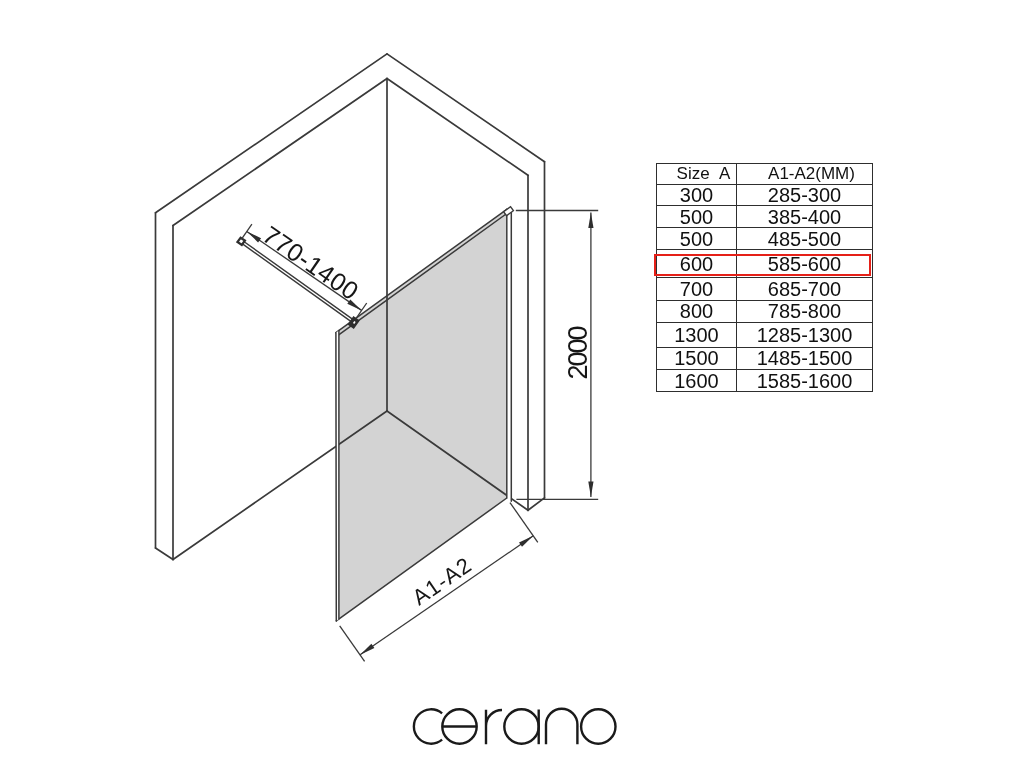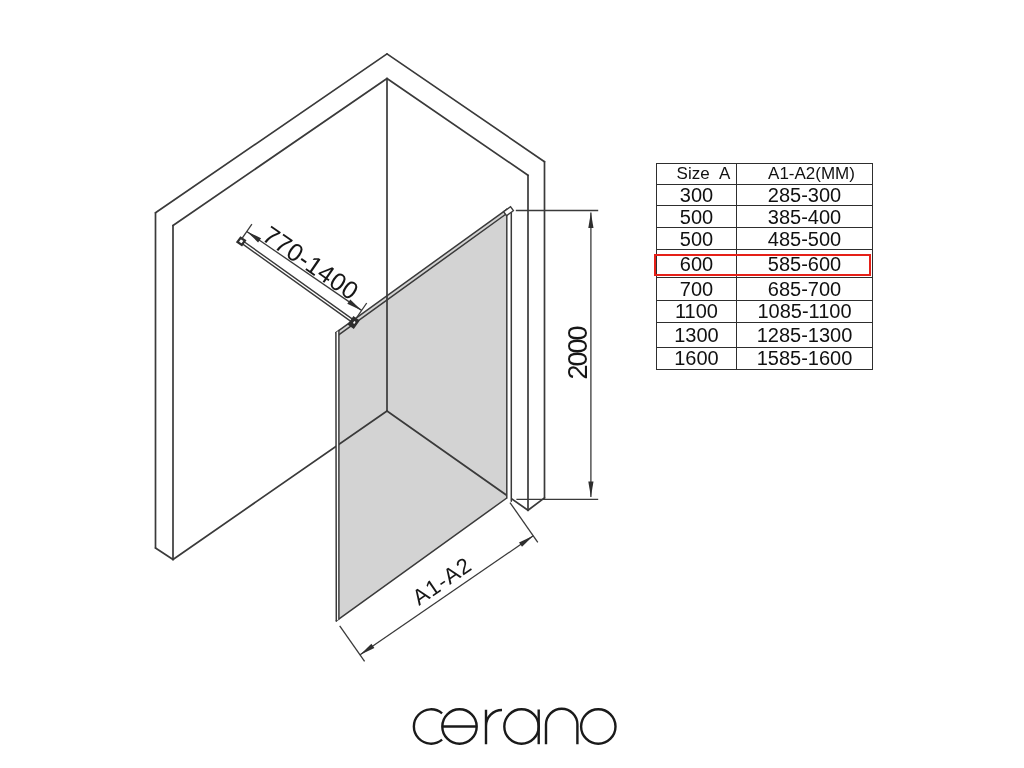--- a/index.html
+++ b/index.html
@@ -140,26 +140,30 @@
         </tr>
   <tr style="height:28px">
           <td>600</td>
           <td>585-600</td>
         </tr>
   <tr style="height:22.2px">
           <td>700</td>
           <td>685-700</td>
         </tr>
   <tr style="height:22.2px">
-          <td>1100</td>
-          <td>1085-1100</td>
+          <td>800</td>
+          <td>785-800</td>
         </tr>
   <tr style="height:25px">
           <td>1300</td>
           <td>1285-1300</td>
+        </tr>
+  <tr style="height:22.2px">
+          <td>1500</td>
+          <td>1485-1500</td>
         </tr>
   <tr style="height:22.2px">
           <td>1600</td>
           <td>1585-1600</td>
         </tr>
 </tbody>
     </table>
 
 <div style="position:absolute;left:653.6px;top:254.2px;width:213px;height:18px;border:2.4px solid #e52018;"></div>
 </div>

